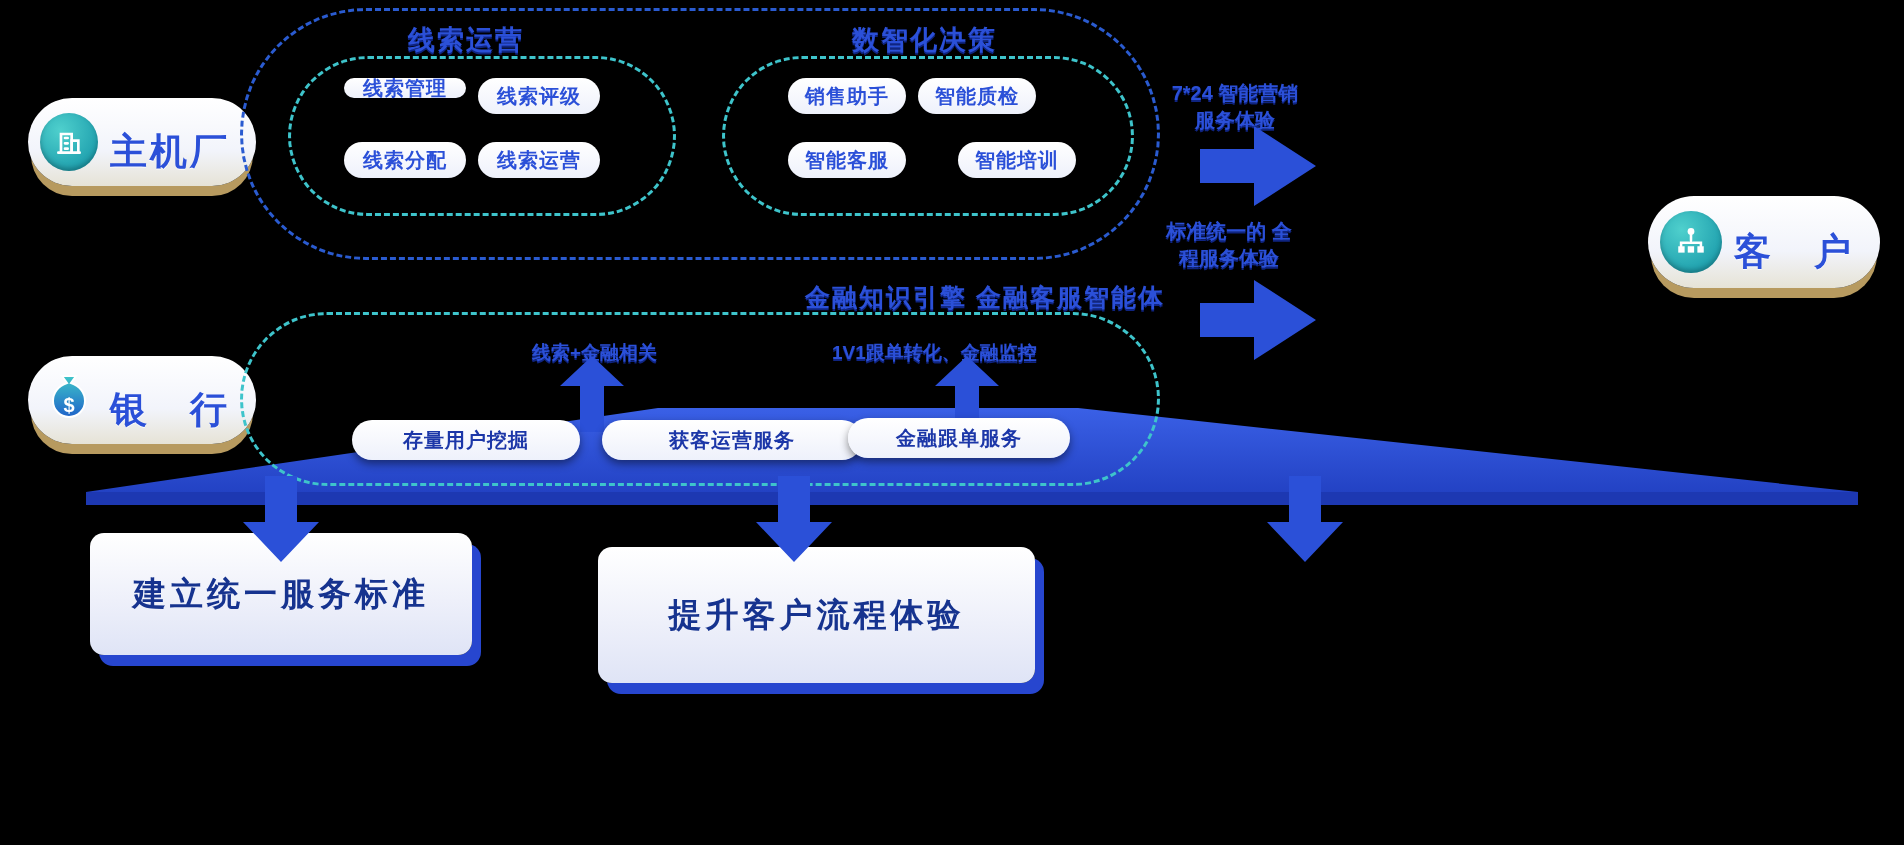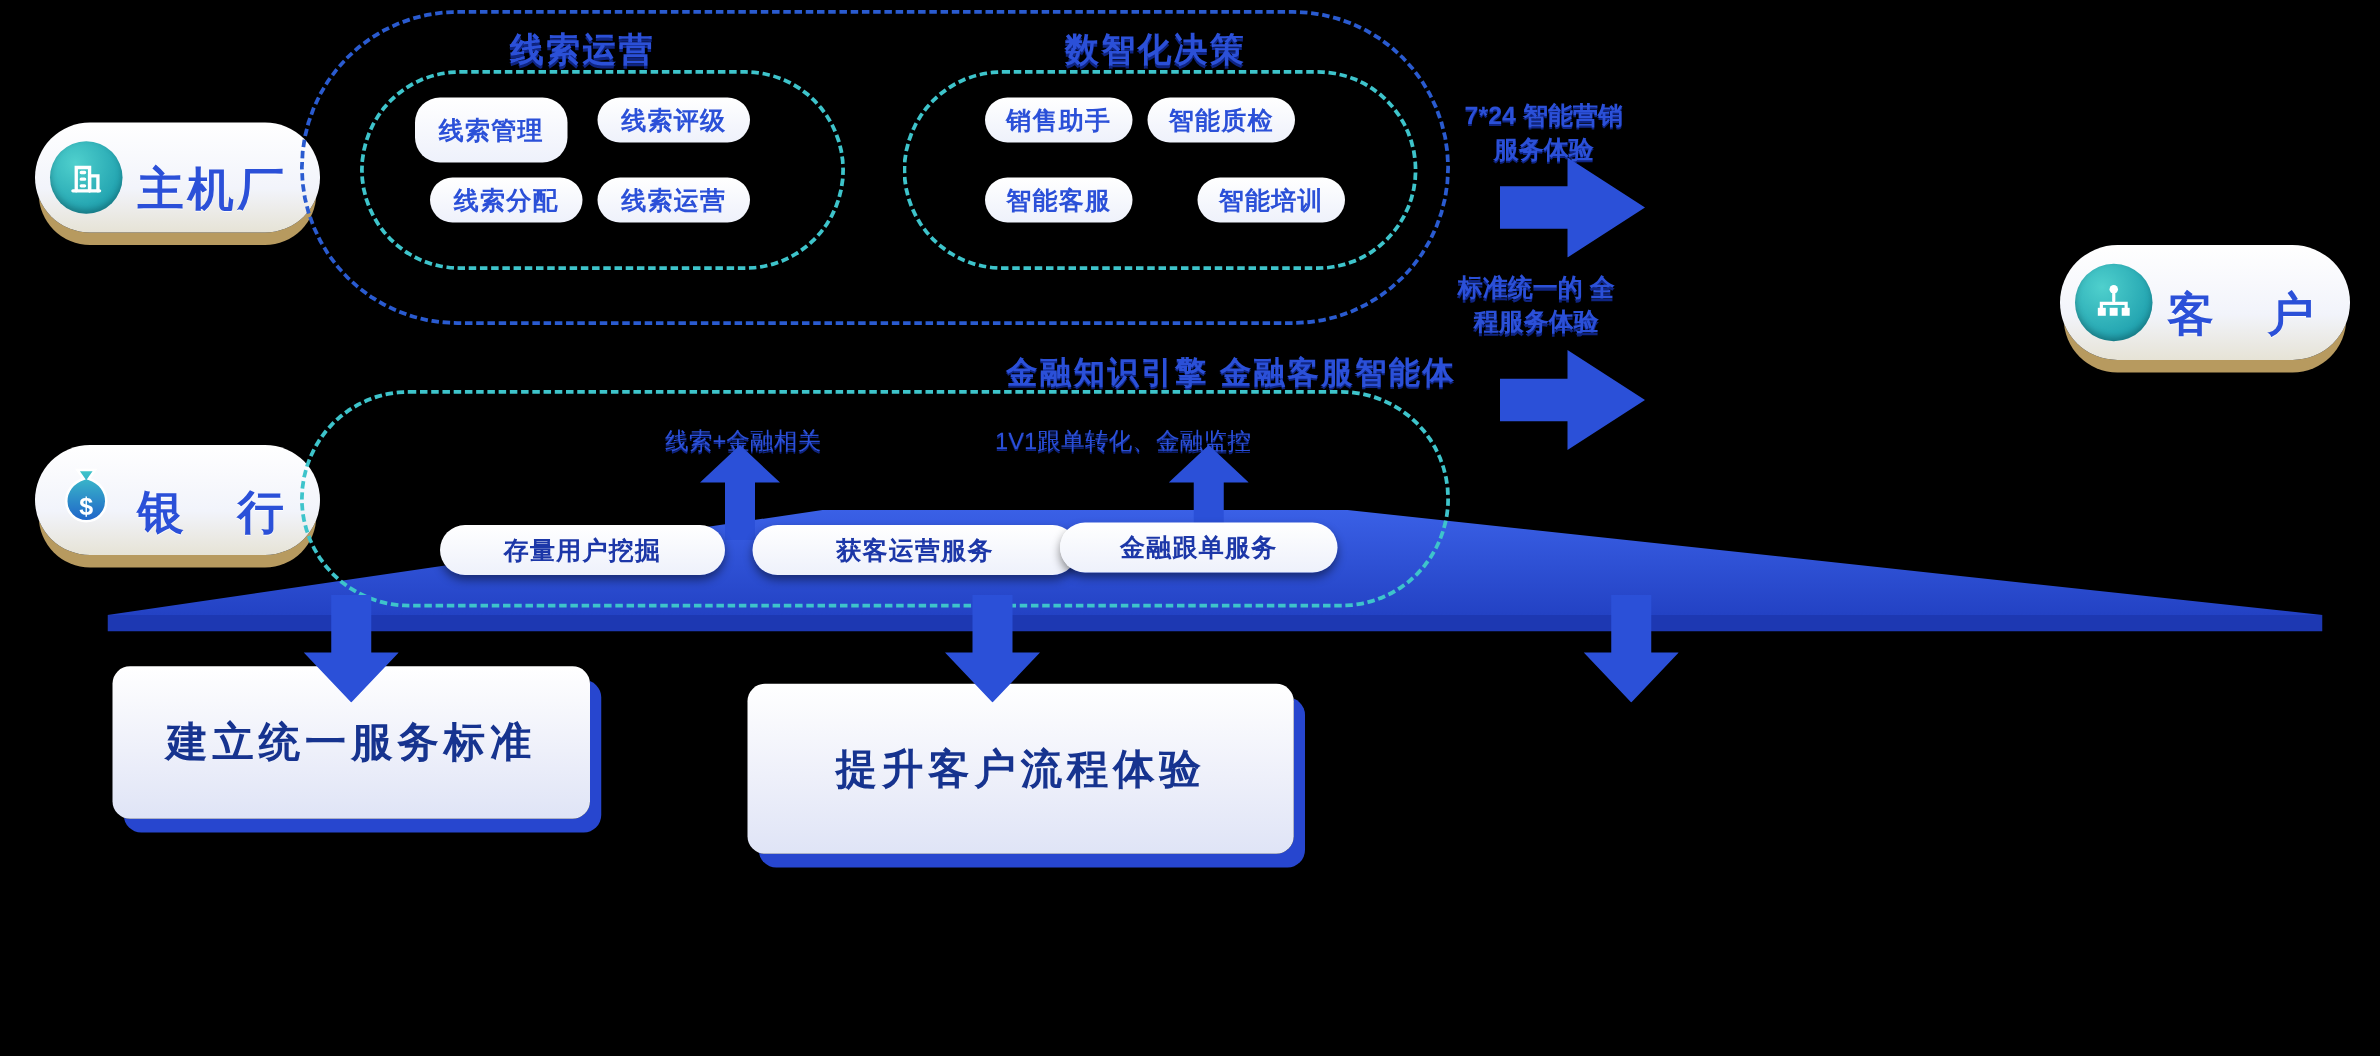--- a/index.html
+++ b/index.html
@@ -38,21 +38,21 @@
   .dashed-teal { border: 3px dashed #3ec4cb; }
   
   .group-title {
     position: absolute;
     font-size: 27px; font-weight: bold; color: #2b50d8;
     letter-spacing: 2px; white-space: nowrap;
     text-shadow: 0 2px 0 #0f2481, 0 4px 3px rgba(0,0,0,.5);
   }
   .note {
     position: absolute;
-    font-size: 19px; font-weight: normal; color: #2b50d8;
+    font-size: 19px; font-weight: bold; color: #2b50d8;
     white-space: nowrap;
     text-shadow: 0 2px 0 #0f2481, 0 3px 3px rgba(0,0,0,.5);
   }
   .arrow-label {
     position: absolute;
     font-size: 20px; font-weight: bold; color: #2b50d8;
     line-height: 1.35; text-align: center;
     text-shadow: 0 2px 0 #0f2481, 0 3px 3px rgba(0,0,0,.5);
   }
   
@@ -126,21 +126,21 @@
         <rect x="16.5" y="15" width="4.5" height="4.5" fill="#ffffff" stroke="none"></rect>
       </svg>
     </span>
     <span class="badge-label">客　户</span>
   </div>
 
   <div class="dashed-box dashed-blue" style="left:240px;top:8px;width:920px;height:252px;border-radius:126px;z-index:3;"></div>
 
   <div class="dashed-box dashed-teal" style="left:288px;top:56px;width:388px;height:160px;border-radius:80px;z-index:3;"></div>
   <div class="group-title" style="left:408px;top:22px;">线索运营</div>
-  <div class="pill" style="left:332px;top:78px;width:122px;height:52px;">线索管理</div>
+  <div class="pill" style="left:344px;top:78px;width:122px;height:20px;">线索管理</div>
   <div class="pill" style="left:478px;top:78px;width:122px;height:36px;">线索评级</div>
   <div class="pill" style="left:344px;top:142px;width:122px;height:36px;">线索分配</div>
   <div class="pill" style="left:478px;top:142px;width:122px;height:36px;">线索运营</div>
 
   <div class="dashed-box dashed-teal" style="left:722px;top:56px;width:412px;height:160px;border-radius:80px;z-index:3;"></div>
   <div class="group-title" style="left:852px;top:22px;">数智化决策</div>
   <div class="pill" style="left:788px;top:78px;width:118px;height:36px;">销售助手</div>
   <div class="pill" style="left:918px;top:78px;width:118px;height:36px;">智能质检</div>
   <div class="pill" style="left:788px;top:142px;width:118px;height:36px;">智能客服</div>
   <div class="pill" style="left:958px;top:142px;width:118px;height:36px;">智能培训</div>
@@ -157,21 +157,21 @@
     <svg width="116" height="80" viewBox="0 0 116 80">
       <polygon points="0,23 54,23 54,0 116,40 54,80 54,57 0,57" fill="#2b50d8"></polygon>
     </svg>
   </div>
 
   <div class="group-title" style="left:805px;top:281px;font-size:25px;">金融知识引擎 金融客服智能体</div>
 
   <div class="dashed-box dashed-teal" style="left:240px;top:312px;width:920px;height:174px;border-radius:88px;z-index:3;"></div>
 
   <div class="note" style="left:532px;top:340px;">线索+金融相关</div>
-  <div class="note" style="left:796px;top:340px;">1V1跟单转化、金融监控</div>
+  <div class="note" style="left:832px;top:340px;">1V1跟单转化、金融监控</div>
 
   <div class="abs" style="left:560px;top:356px;z-index:4;">
     <svg width="64" height="76" viewBox="0 0 64 76">
       <polygon points="32,0 64,30 44,30 44,76 20,76 20,30 0,30" fill="#2b50d8"></polygon>
     </svg>
   </div>
   <div class="abs" style="left:935px;top:356px;z-index:4;">
     <svg width="64" height="76" viewBox="0 0 64 76">
       <polygon points="32,0 64,30 44,30 44,76 20,76 20,30 0,30" fill="#2b50d8"></polygon>
     </svg>

